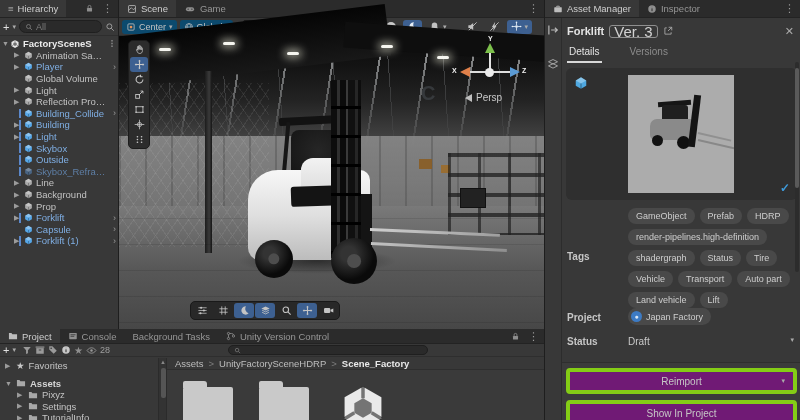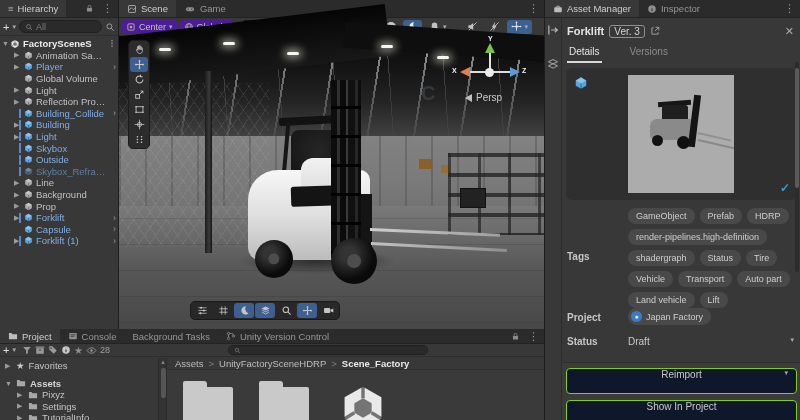--- a/index.html
+++ b/index.html
@@ -9,21 +9,21 @@
   .ic{width:11px;height:11px;flex:none}
   
   .tabbar{height:18px;background:#2B2B2B;display:flex;align-items:stretch;border-bottom:1px solid #232323}
   .tab{display:flex;align-items:center;gap:4px;padding:0 8px;color:#969696;font-size:9.5px;white-space:nowrap}
   .tab.active{background:#383838;color:#CFCFCF}
   .tabbar .spacer{flex:1}
   .kebab{color:#9B9B9B;font-size:11px;display:flex;align-items:center;padding:0 5px}
   .lockic{display:flex;align-items:center;color:#8D8D8D;padding:0 3px}
   
   .trow{height:18px;background:#383838;border-bottom:1px solid #2E2E2E;display:flex;align-items:center;padding:0 3px;gap:3px}
-  .tbtn{height:14px;background:#4c1d95;border-radius:3px;display:flex;align-items:center;gap:3px;padding:0 4px;color:#C2C2C2;font-size:9px}
+  .tbtn{height:14px;background:#0c4a6e;border-radius:3px;display:flex;align-items:center;gap:3px;padding:0 4px;color:#C2C2C2;font-size:9px}
   .tbtn.flat{background:transparent}
   .tbtn.blue{background:#3D6091;color:#E6EEF6}
   .caret{font-size:7px;color:#ABABAB}
   .searchbox{height:13px;background:#2A2A2A;border:1px solid #1F1F1F;border-radius:7px;display:flex;align-items:center;gap:3px;padding:0 5px;color:#7D7D7D;font-size:9px}
   
   #hierarchy{left:0;top:0;width:119px;height:329px;border-right:1px solid #1E1E1E}
   .h-row{position:relative;height:11.6px;display:flex;align-items:center;gap:3px;padding-left:24px;padding-right:12px;font-size:9.5px;color:#C2C2C2;white-space:nowrap}
   .h-row.root{padding-left:10px;color:#ECECEC;font-weight:bold}
   .h-row .tw{position:absolute;left:14px;width:8px;color:#9B9B9B;font-size:7px}
   .h-row.root .tw{left:2px}
@@ -103,21 +103,21 @@
   .persp{left:346px;top:56px;display:flex;align-items:center;gap:4px;color:#C9C9C9;font-size:10px}
   .persp .tri{width:0;height:0;border-top:4px solid transparent;border-bottom:4px solid transparent;border-right:7px solid #BFBFBF}
   
   #rightpanel{left:545px;top:0;width:255px;height:420px}
   .rp-body{position:absolute;left:0;top:18px;right:0;bottom:0;display:flex}
   .rp-strip{width:17px;border-right:1px solid #2C2C2C;display:flex;flex-direction:column;align-items:center;padding-top:6px;gap:22px;color:#B9B9B9}
   .rp-content{position:relative;flex:1}
   .rp-content>div{position:absolute}
   .rp-head{left:5px;top:5px;right:6px;height:16px;display:flex;align-items:center;gap:5px}
   .rp-title{font-size:11px;font-weight:bold;color:#E3E3E3}
-  .ver-badge{border:1px solid #8F8F8F;border-radius:3px;padding:0 4px;font-size:10px;color:#D2D2D2;height:13px;display:flex;align-items:center}
+  .ver-badge{border:1px solid #8F8F8F;border-radius:3px;padding:0 4px;font-size:15px;color:#D2D2D2;height:13px;display:flex;align-items:center}
   .rp-close{margin-left:auto;color:#AAA;font-size:11px}
   .rp-tabs{left:5px;top:28px;right:6px;height:17px;display:flex;gap:26px;font-size:10px}
   .rp-tab{color:#8C8C8C;padding:0 2px}
   .rp-tab.active{color:#E4E4E4;border-bottom:2px solid #D8D8D8}
   .prev-card{left:4px;top:50px;width:231px;height:132px;background:#2F2F2F;border-radius:6px}
   .prev-cube{position:absolute;left:8px;top:8px;color:#4FA8E0}
   .prev-img{position:absolute;left:62px;top:7px;width:106px;height:118px;background:#ACACAC;overflow:hidden}
   .prev-img div{position:absolute}
   .pf-roof{left:30px;top:26px;width:33px;height:5px;background:#161616;transform:rotate(-4deg)}
   .pf-cab{left:34px;top:30px;width:26px;height:21px;background:#1F1F1F;border-radius:3px}
@@ -128,21 +128,21 @@
   .pf-w1{left:24px;top:60px;width:11px;height:11px;border-radius:50%;background:#121212}
   .pf-w2{left:49px;top:61px;width:13px;height:13px;border-radius:50%;background:#101010}
   .prev-check{position:absolute;right:7px;bottom:5px;color:#3E9BDB;font-size:12px;font-weight:bold}
   .rp-scroll{right:1px;top:44px;width:4px;height:210px;background:#2C2C2C;border-radius:2px}
   .rp-scroll::after{content:"";position:absolute;left:0;top:6px;width:4px;height:120px;background:#5A5A5A;border-radius:2px}
   .chips{left:66px;width:168px;display:flex;flex-wrap:wrap;gap:5px}
   .chip{height:16px;background:#494949;border-radius:9px;padding:0 8px;display:flex;align-items:center;font-size:9px;color:#CECECE;white-space:nowrap}
   .rp-lab{font-size:10px;color:#C6C6C6;font-weight:bold}
   .proj-chip{height:17px;background:#494949;border-radius:9px;padding:0 8px 0 3px;display:flex;align-items:center;gap:4px;font-size:9px;color:#CECECE}
   .proj-dot{width:11px;height:11px;border-radius:50%;background:#3D7BC4;display:flex;align-items:center;justify-content:center;color:#DCE9F7;font-size:7px}
-  .rp-btn{left:4px;width:231px;height:26px;background:#0f172a;border:1px solid #84cc16;border-radius:4px;display:flex;justify-content:center;color:#C6C6C6;font-size:10px;position:absolute}
+  .rp-btn{left:4px;width:231px;height:26px;background:#701a75;border:4px solid #84cc16;border-radius:4px;display:flex;align-items:center;justify-content:center;color:#C6C6C6;font-size:10px;position:absolute}
   .rp-btn .caret{position:absolute;right:8px}
   .btnzone{left:0;right:0;top:344px;bottom:0;background:#3B3B3B;border-top:1px solid #2E2E2E}
   
   #bottom{left:0;top:329px;width:545px;height:91px;border-right:1px solid #1E1E1E}
   #bottom .tabbar{height:15px}
   #bottom .trow{height:13px;padding:0 3px}
   .pj-body{position:absolute;left:0;top:29px;right:0;bottom:0;display:flex}
   .pj-tree{width:158px;padding-top:2px}
   .pj-row{height:11.5px;display:flex;align-items:center;gap:4px;padding-left:16px;font-size:9.5px;color:#C4C4C4;white-space:nowrap}
   .pj-row .tw{width:7px;margin-left:-11px;color:#9B9B9B;font-size:7px}

